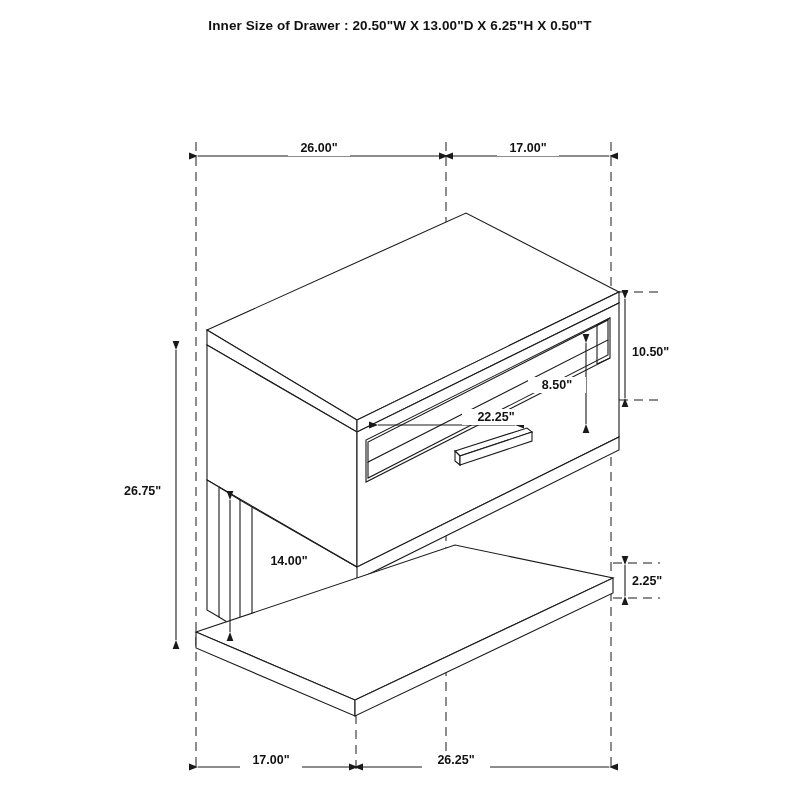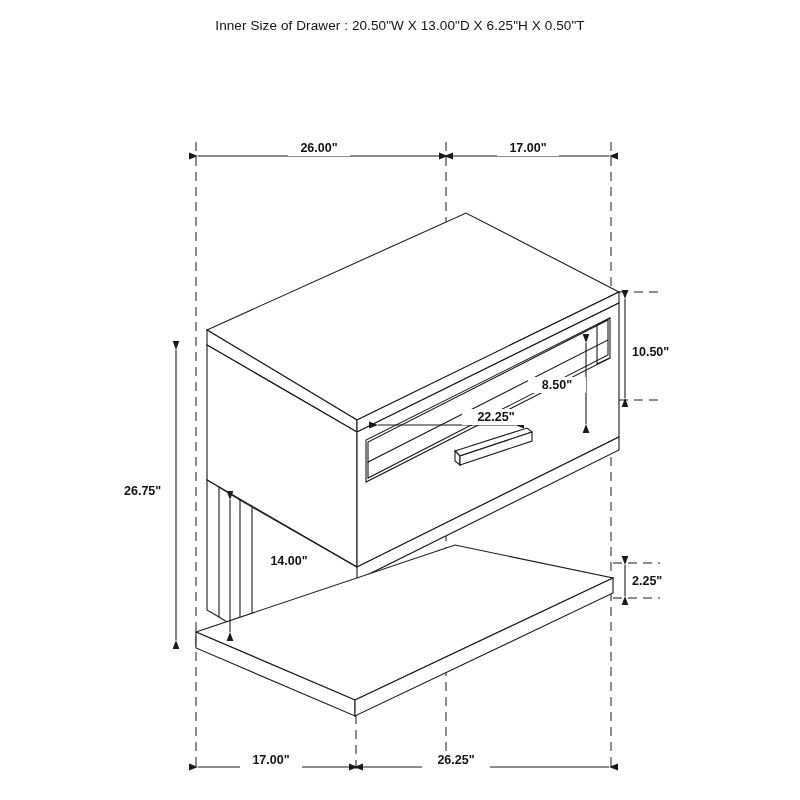--- a/index.html
+++ b/index.html
@@ -19,21 +19,21 @@
     width: 800px;
     height: 800px;
   }
   .title {
     position: absolute;
     top: 18px;
     left: 0;
     width: 800px;
     text-align: center;
     font-size: 13.5px;
-    font-weight: normal;
+    font-weight: bold;
     color: #111111;
     letter-spacing: 0.1px;
   }
   svg.diagram {
     position: absolute;
     top: 0;
     left: 0;
     width: 800px;
     height: 800px;
   }

